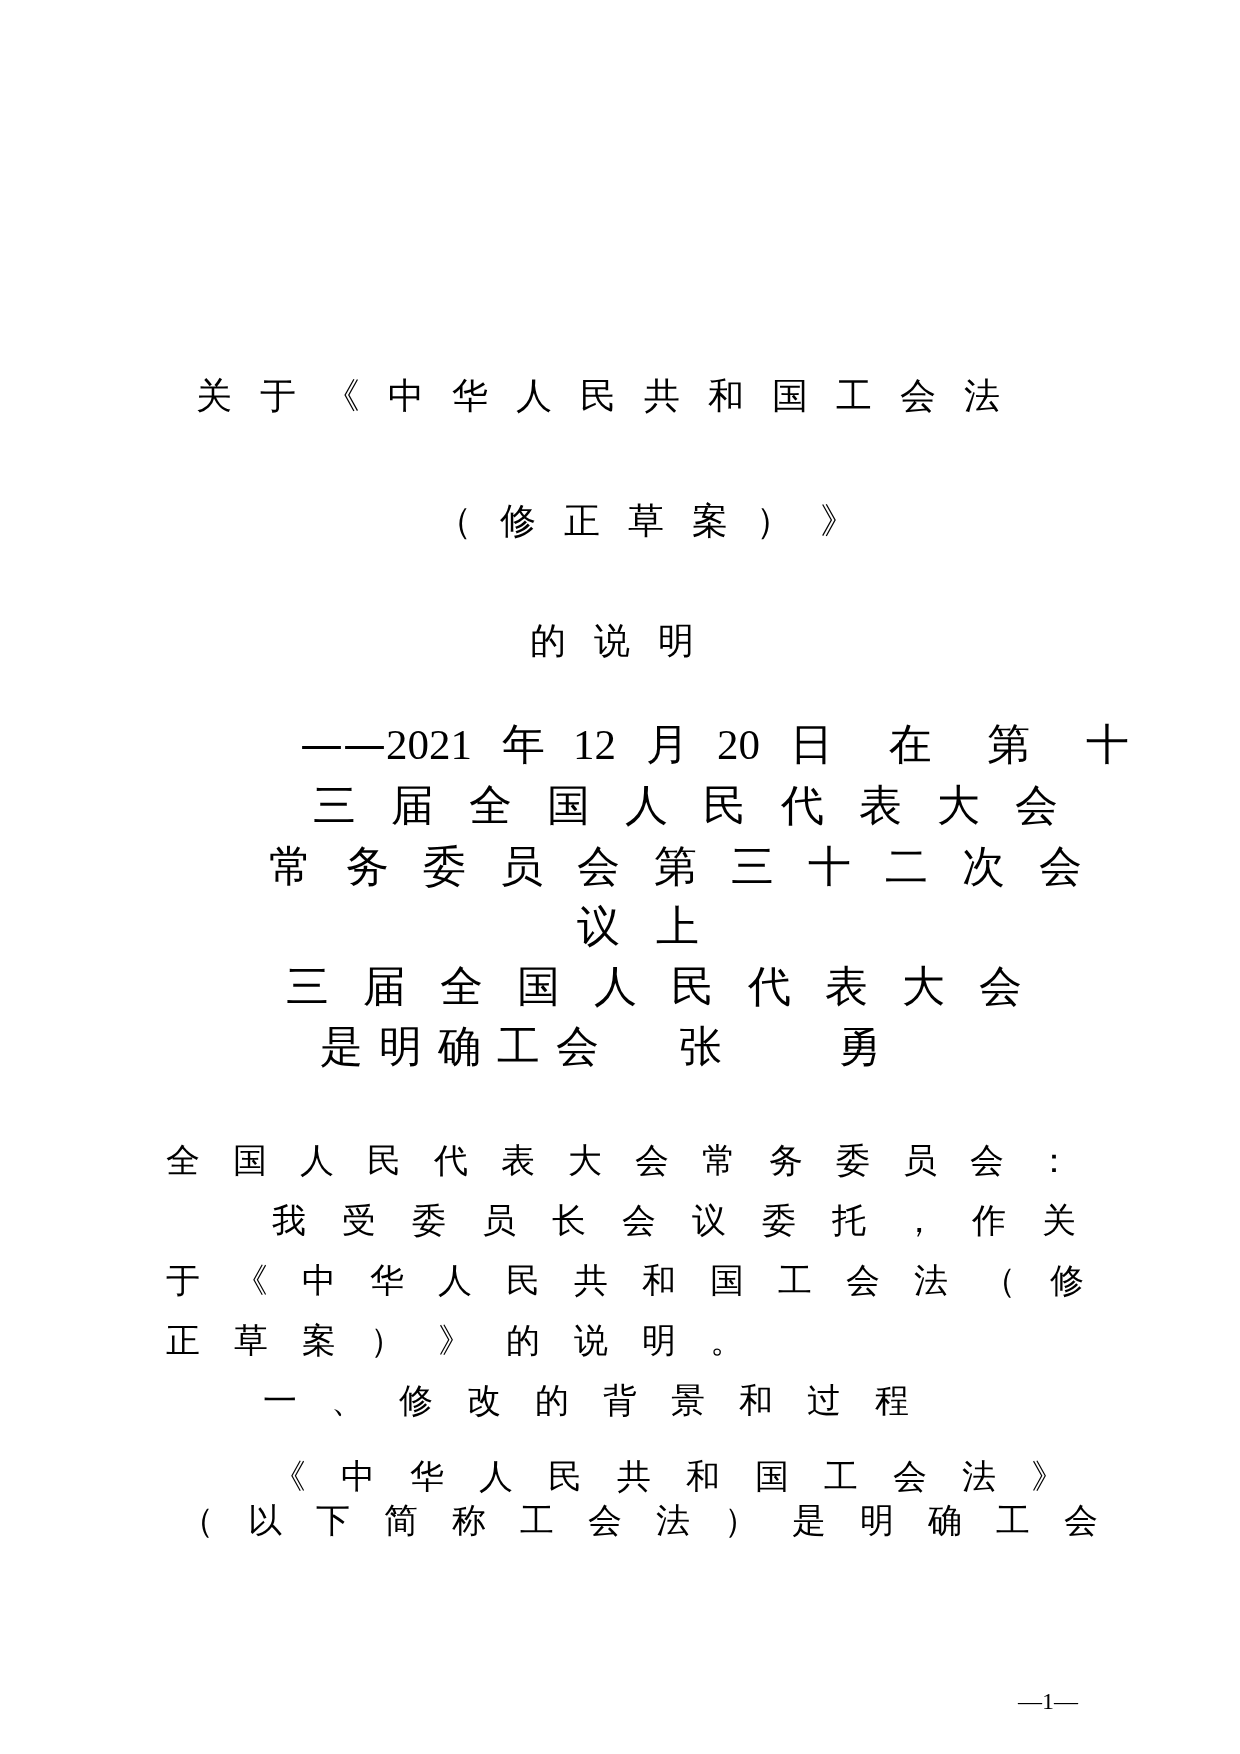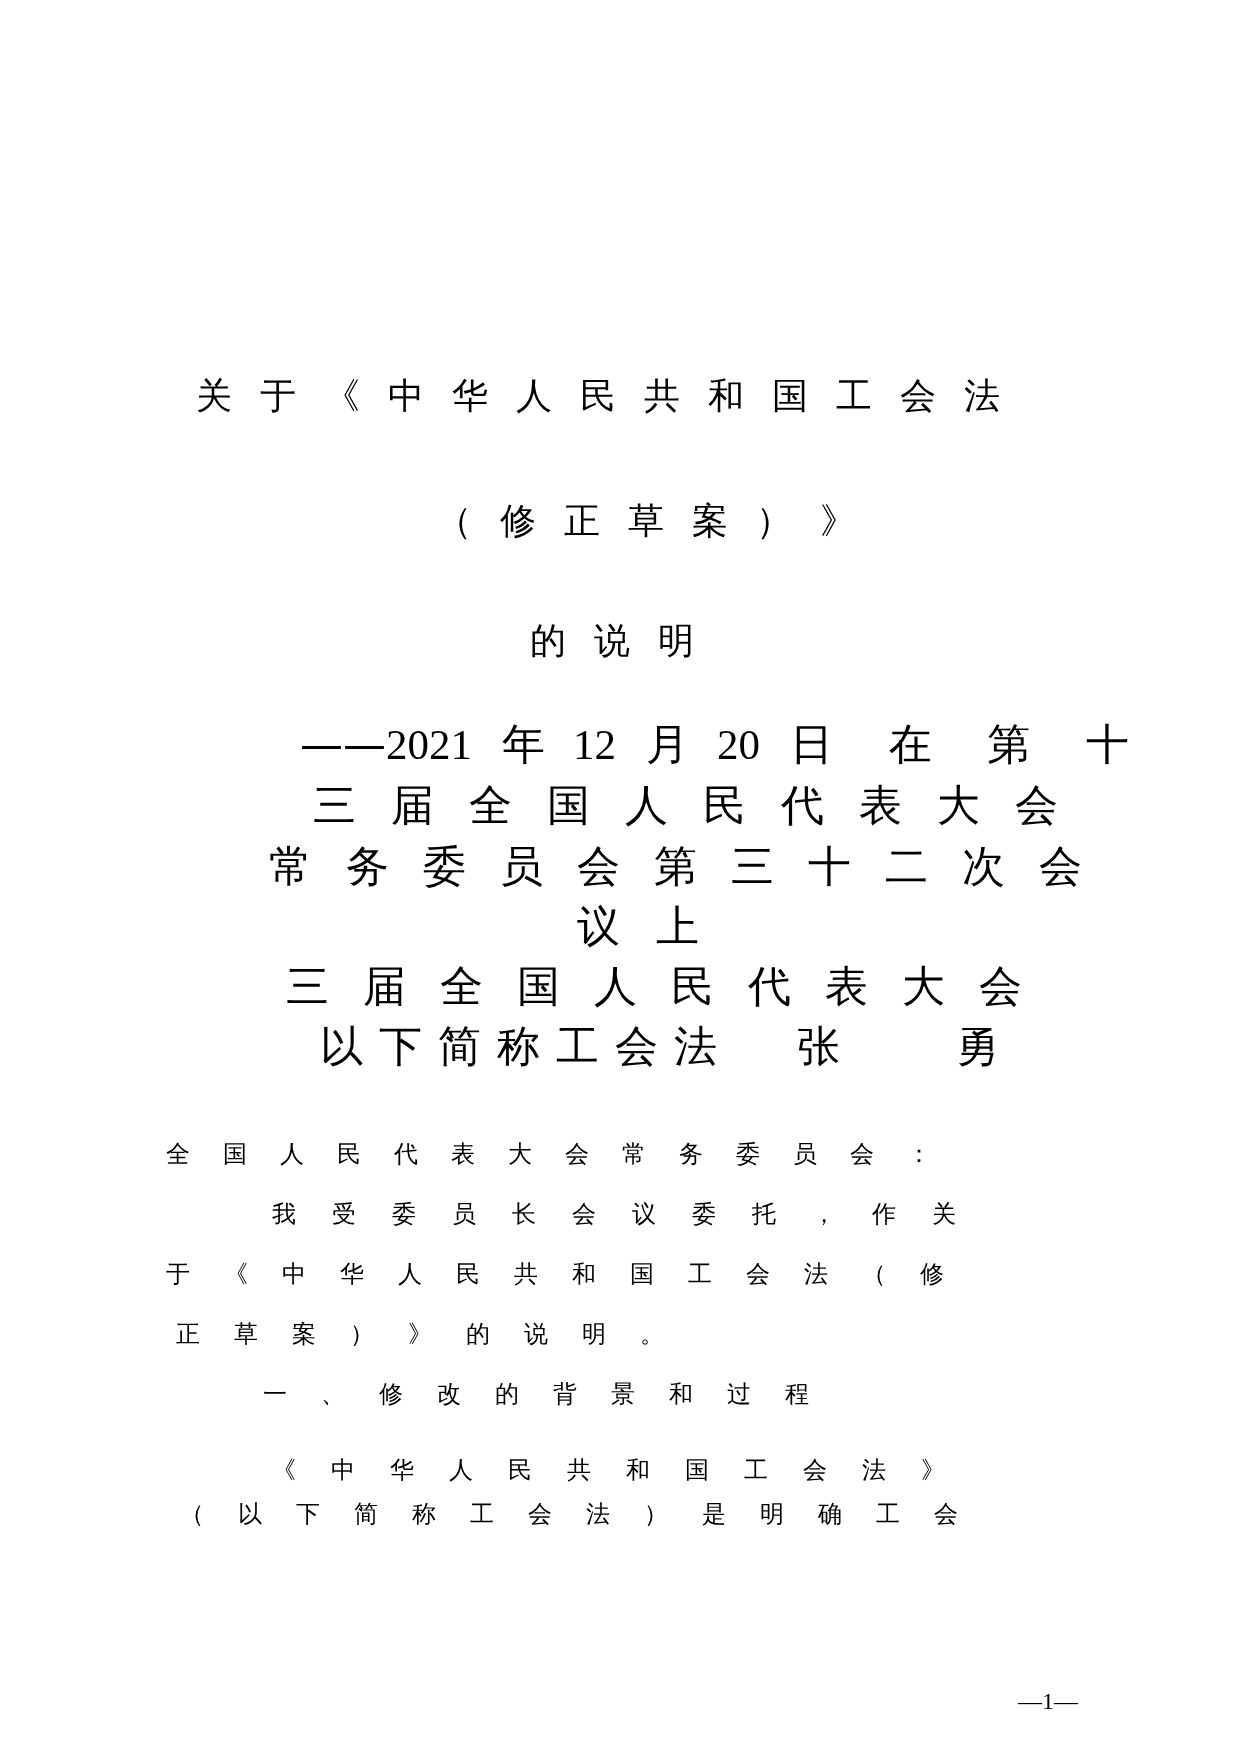--- a/index.html
+++ b/index.html
@@ -1,46 +1,46 @@
 <!DOCTYPE html>
 <html><head>
 <meta charset="utf-8">
 <style>
   html, body { margin: 0; padding: 0; background: #ffffff; }
   body { width: 1240px; height: 1754px; position: relative; overflow: hidden;
          font-family: "DejaVu Sans", sans-serif; color: #000; }
   .line { position: absolute; white-space: nowrap; }
   .title { font-size: 36px; letter-spacing: 28px; }
   .sub { font-size: 43px; letter-spacing: 28px; }
-  .body { font-size: 24px; letter-spacing: 32px; }
+  .body { font-size: 34px; letter-spacing: 32px; }
   .serif { font-family: "Liberation Serif", serif; letter-spacing: 0; }
   .pagenum { font-size: 24px; font-family: "Liberation Serif", serif; }
 </style>
 </head>
 <body>
 
 <div>
 
   <div class="line title" style="left:196px; top:372px;">关于《中华人民共和国工会法</div>
   <div class="line title" style="left:436px; top:497px;">（修正草案）》</div>
   <div class="line title" style="left:530px; top:617px;">的说明</div>
 
   <div class="line sub" style="left:300px; top:716px;">
     <span style="letter-spacing:0;">——</span><span class="serif" style="margin-right:30px;">2021</span><span>年</span><span class="serif" style="margin-right:30px;">12</span><span>月</span><span class="serif" style="margin-right:30px;">20</span><span style="word-spacing:-14px;">日 在 第 十</span>
   </div>
   <div class="line sub" style="left:313px; top:777px; letter-spacing:35px;text-align:right;">三届全国人民代表大会</div>
   <div class="line sub" style="left:269px; top:838px; letter-spacing:34px;">常务委员会第三十二次会</div>
   <div class="line sub" style="left:577px; top:898px; letter-spacing:36px;">议上</div>
   <div class="line sub" style="left:286px; top:958px; letter-spacing:34px;">三届全国人民代表大会</div>
   <div class="line sub" style="left:320px; top:1018px; letter-spacing:16px;">
-    <span>以下简称工会法</span><span style="margin-left:64px;">张</span><span style="margin-left:100px;">勇</span>
+    <span>是明确工会</span><span style="margin-left:64px;">张</span><span style="margin-left:100px;">勇</span>
   </div>
 
   <div class="line body" style="left:166px; top:1138px; letter-spacing:33px;">全国人民代表大会常务委员会：</div>
   <div class="line body" style="left:272px; top:1198px; letter-spacing:36px;">我受委员长会议委托，作关</div>
   <div class="line body" style="left:166px; top:1258px; letter-spacing:34px;">于《中华人民共和国工会法（修</div>
-  <div class="line body" style="left:176px; top:1318px; letter-spacing:34px;">正草案）》的说明。</div>
+  <div class="line body" style="left:166px; top:1318px; letter-spacing:34px;">正草案）》的说明。</div>
   <div class="line body" style="left:263px; top:1378px; letter-spacing:34px;">一、修改的背景和过程</div>
   <div class="line body" style="left:272px; top:1438px; letter-spacing:35px;margin-top:16px;">《中华人民共和国工会法》</div>
   <div class="line body" style="left:180px; top:1498px; letter-spacing:34px;">（以下简称工会法）是明确工会</div>
 
   <div class="line pagenum" style="left:1018px; top:1688px;">—1—</div>
 </div>
 
 </body></html>

